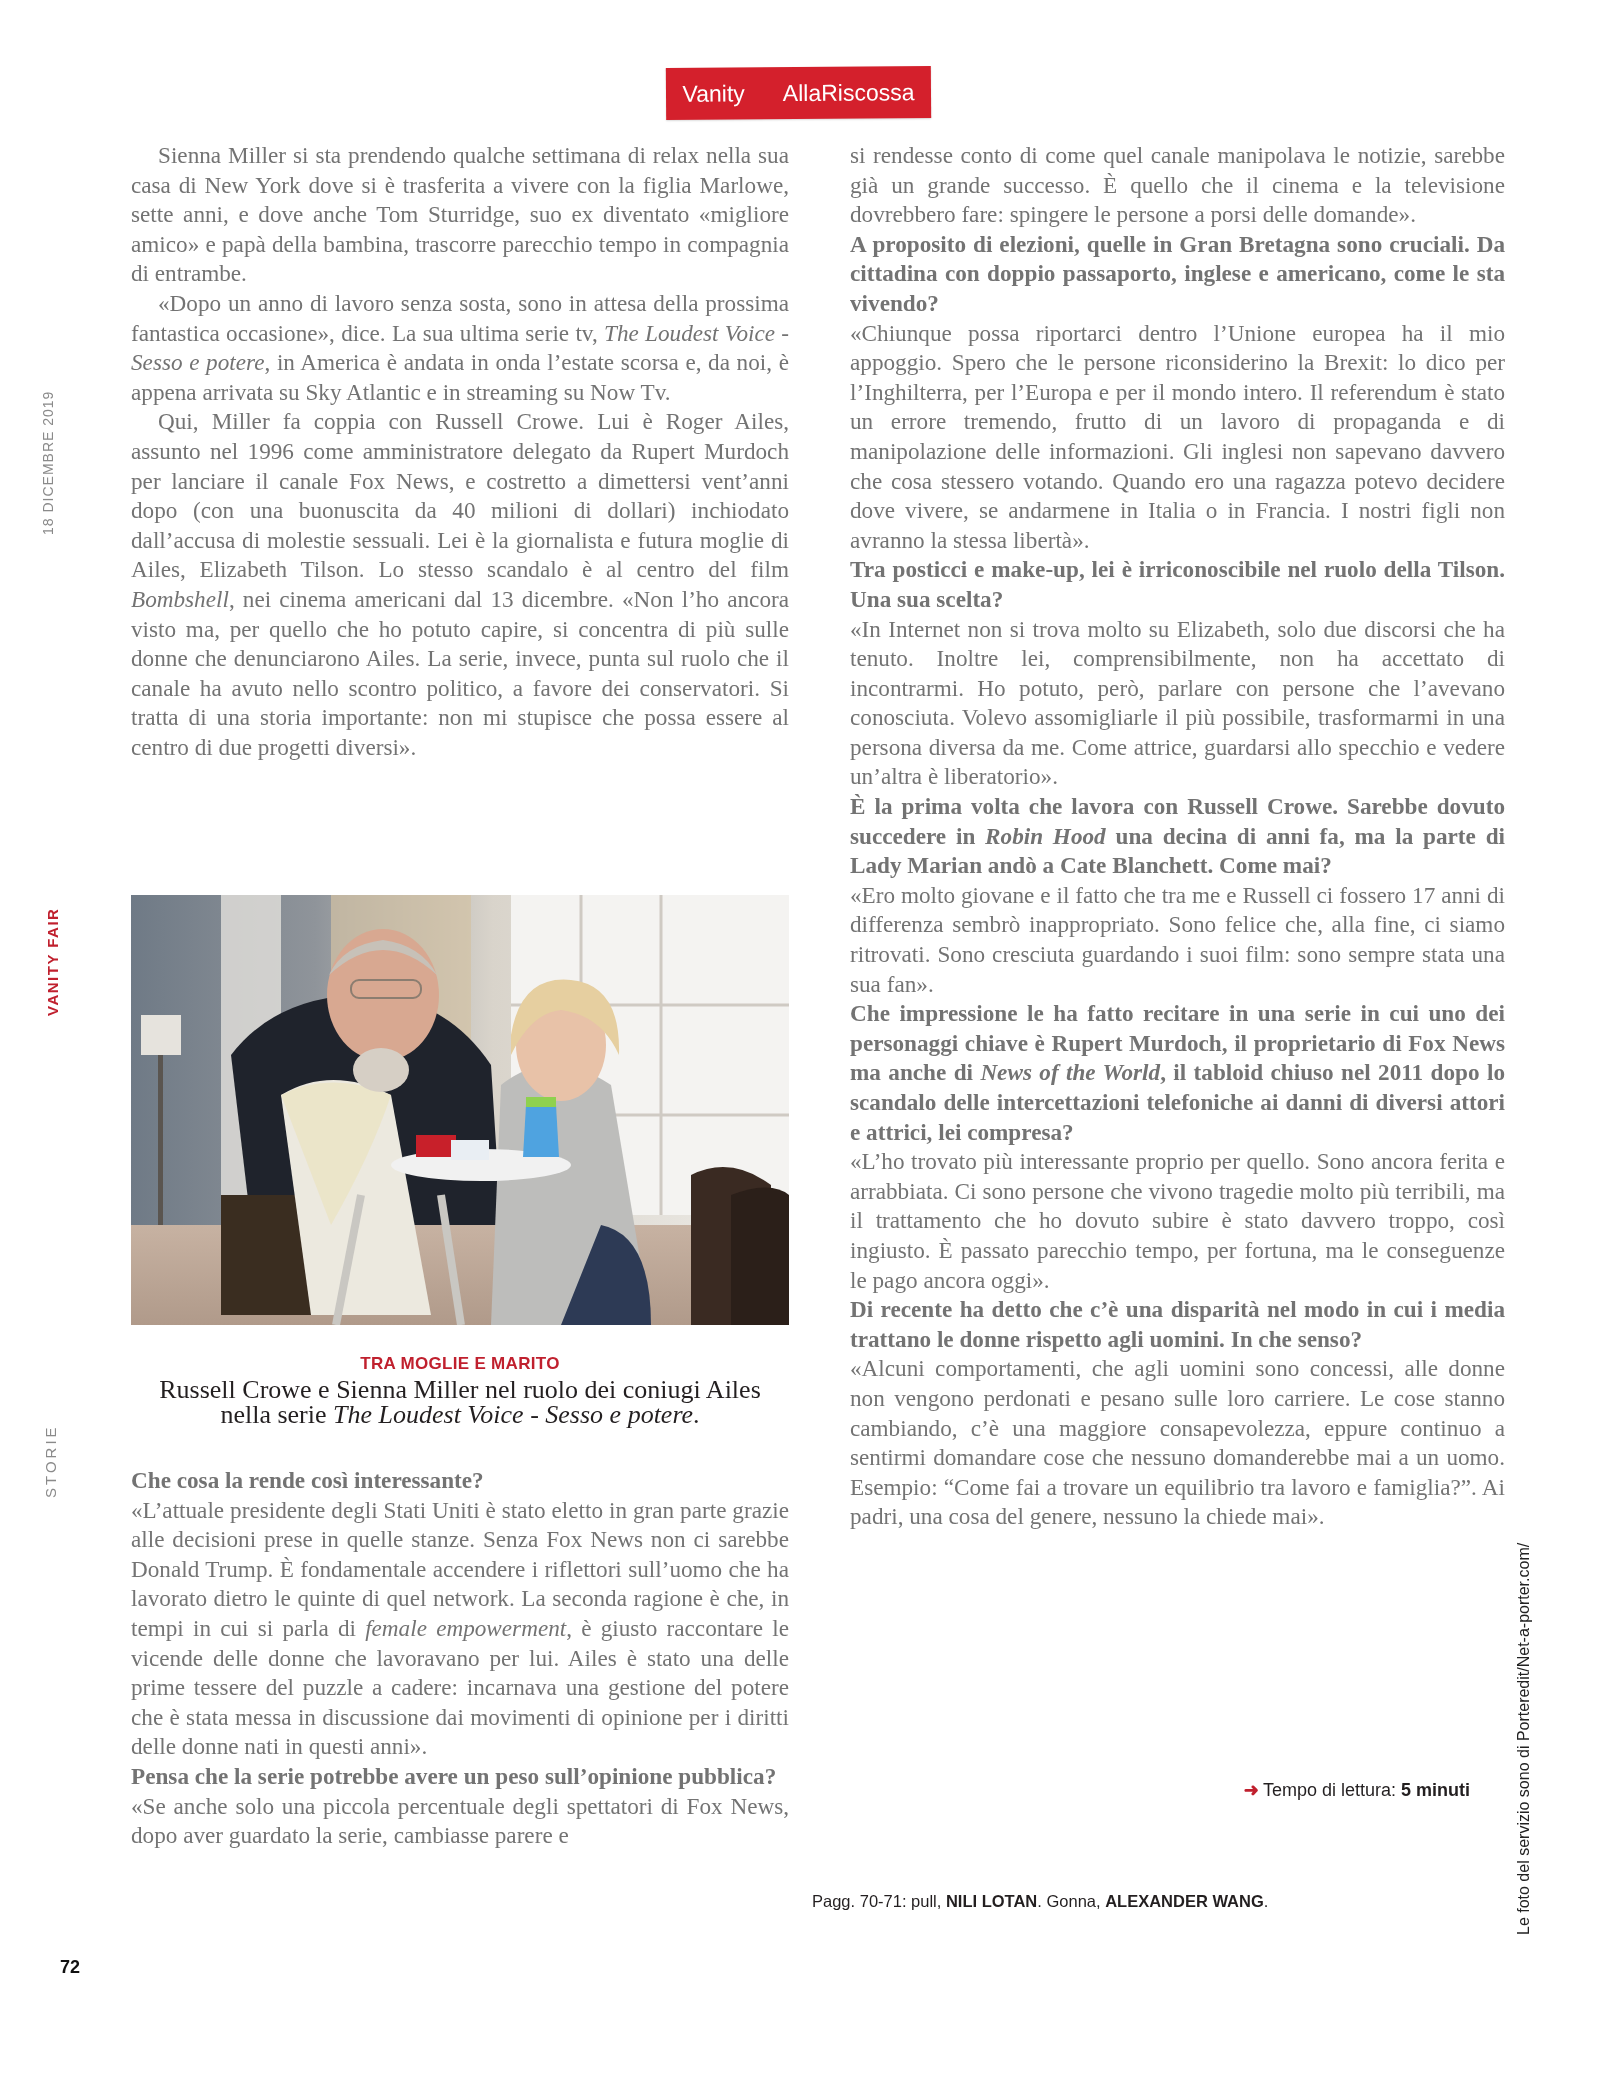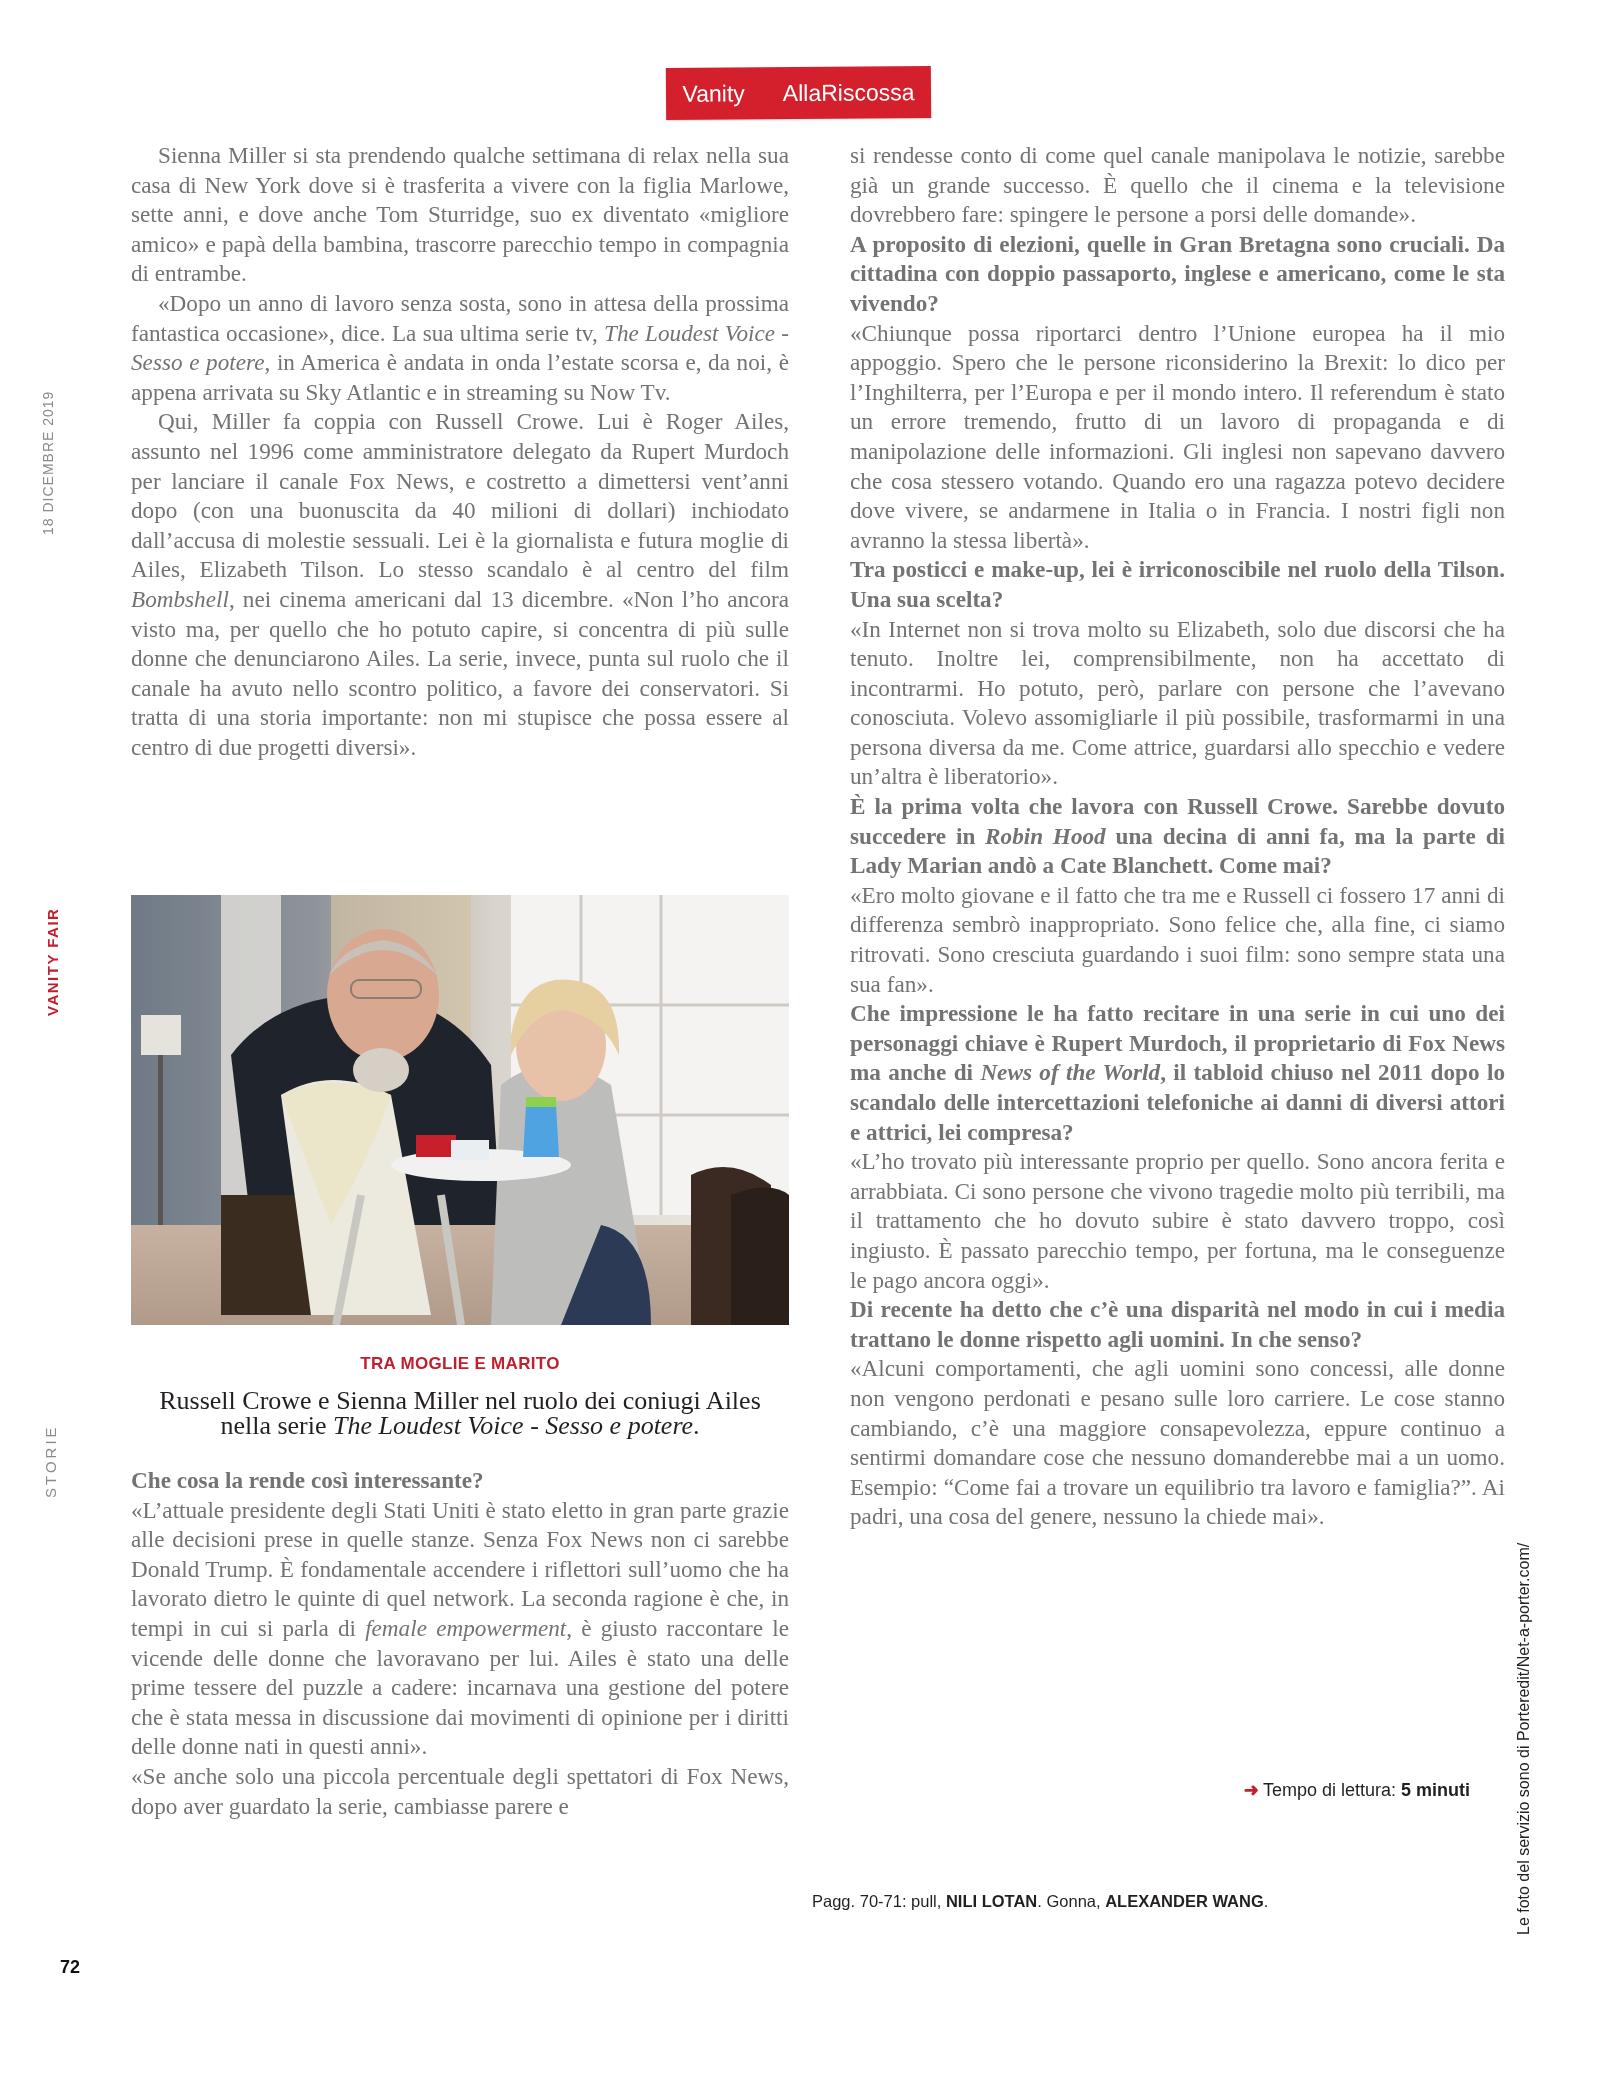--- a/index.html
+++ b/index.html
@@ -46,21 +46,21 @@
     position: absolute; left: 131px; top: 895px; width: 658px; height: 430px;
     overflow: hidden; background: #c9c3bb;
   }
   .photo svg { display: block; width: 100%; height: 100%; }
 
   .caption {
     position: absolute; left: 131px; top: 1354px; width: 658px; text-align: center;
   }
   .caption-title {
     font-family: "Liberation Sans", sans-serif; font-weight: bold; color: #c0202e;
-    font-size: 17px; letter-spacing: 0.3px; margin-bottom: 14px;
+    font-size: 17px; letter-spacing: 0.3px; margin-bottom: 3px;
   }
   .caption-text {
     font-family: "Liberation Serif", serif; font-size: 26px; line-height: 25px; color: #231f20;
   }
 
   .reading-time {
     position: absolute; left: 1100px; top: 1779px; width: 370px; text-align: right;
     font-family: "Liberation Sans", sans-serif; font-size: 18px; color: #231f20;
   }
   .reading-time .arrow { color: #c0202e; font-weight: bold; margin-right: 4px; }
@@ -147,20 +147,21 @@
 </div>
 
 <div class="caption">
   <div class="caption-title">TRA MOGLIE E MARITO</div>
   <div class="caption-text"><span>Russell Crowe e Sienna Miller nel ruolo dei coniugi Ailes nella serie </span><i>The Loudest Voice - Sesso e potere</i><span>.</span></div>
 </div>
 
 <div class="col col-left-bottom">
     <p class="q"><span>Che cosa la rende così interessante?</span></p>
     <p class="a"><span>«L’attuale presidente degli Stati Uniti è stato eletto in gran parte grazie alle decisioni prese in quelle stanze. Senza Fox News non ci sarebbe Donald Trump. È fondamentale accen­dere i riflettori sull’uomo che ha lavorato dietro le quinte di quel network. La seconda ragione è che, in tempi in cui si parla di </span><i>female empowerment</i><span>, è giusto raccontare le vicende delle donne che lavoravano per lui. Ailes è stato una delle prime tessere del puzzle a cadere: incarnava una gestione del potere che è stata messa in discussione dai movimenti di opinione per i diritti delle donne nati in questi anni».</span></p>
+    <p class="q"><span>Pensa che la serie potrebbe avere un peso sull’opinione pubblica?</span></p>
     <p class="a"><span>«Se anche solo una piccola percentuale degli spettatori di Fox News, dopo aver guardato la serie, cambiasse parere e</span></p>
   </div>
 
 <div class="col col-right">
     <p class="a"><span>si rendesse conto di come quel canale manipolava le notizie, sarebbe già un grande successo. È quello che il cinema e la televisione dovrebbero fare: spingere le persone a porsi del­le domande».</span></p>
     <p class="q"><span>A proposito di elezioni, quelle in Gran Bretagna sono cru­ciali. Da cittadina con doppio passaporto, inglese e america­no, come le sta vivendo?</span></p>
     <p class="a"><span>«Chiunque possa riportarci dentro l’Unione europea ha il mio appoggio. Spero che le persone riconsiderino la Brexit: lo dico per l’Inghilterra, per l’Europa e per il mondo intero. Il referendum è stato un errore tremendo, frutto di un la­voro di propaganda e di manipolazione delle informazioni. Gli inglesi non sapevano davvero che cosa stessero votando. Quando ero una ragazza potevo decidere dove vivere, se an­darmene in Italia o in Francia. I nostri figli non avranno la stessa libertà».</span></p>
     <p class="q"><span>Tra posticci e make-up, lei è irriconoscibile nel ruolo della Tilson. Una sua scelta?</span></p>
     <p class="a"><span>«In Internet non si trova molto su Elizabeth, solo due di­scorsi che ha tenuto. Inoltre lei, comprensibilmente, non ha accettato di incontrarmi. Ho potuto, però, parlare con perso­ne che l’avevano conosciuta. Volevo assomigliarle il più pos­sibile, trasformarmi in una persona diversa da me. Come at­trice, guardarsi allo specchio e vedere un’altra è liberatorio».</span></p>
     <p class="q"><span>È la prima volta che lavora con Russell Crowe. Sarebbe do­vuto succedere in </span><i>Robin Hood</i><span> una decina di anni fa, ma la parte di Lady Marian andò a Cate Blanchett. Come mai?</span></p>

